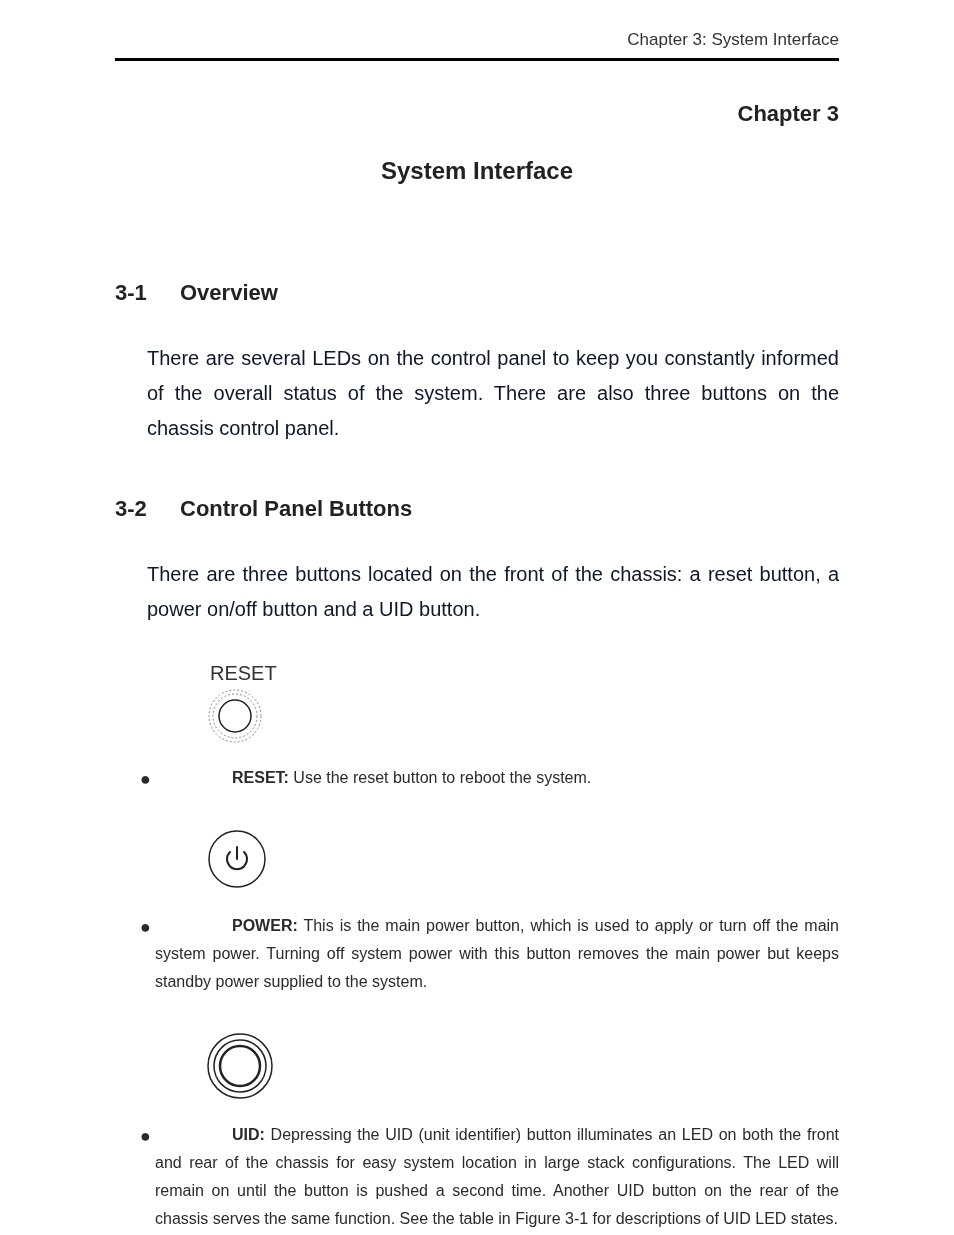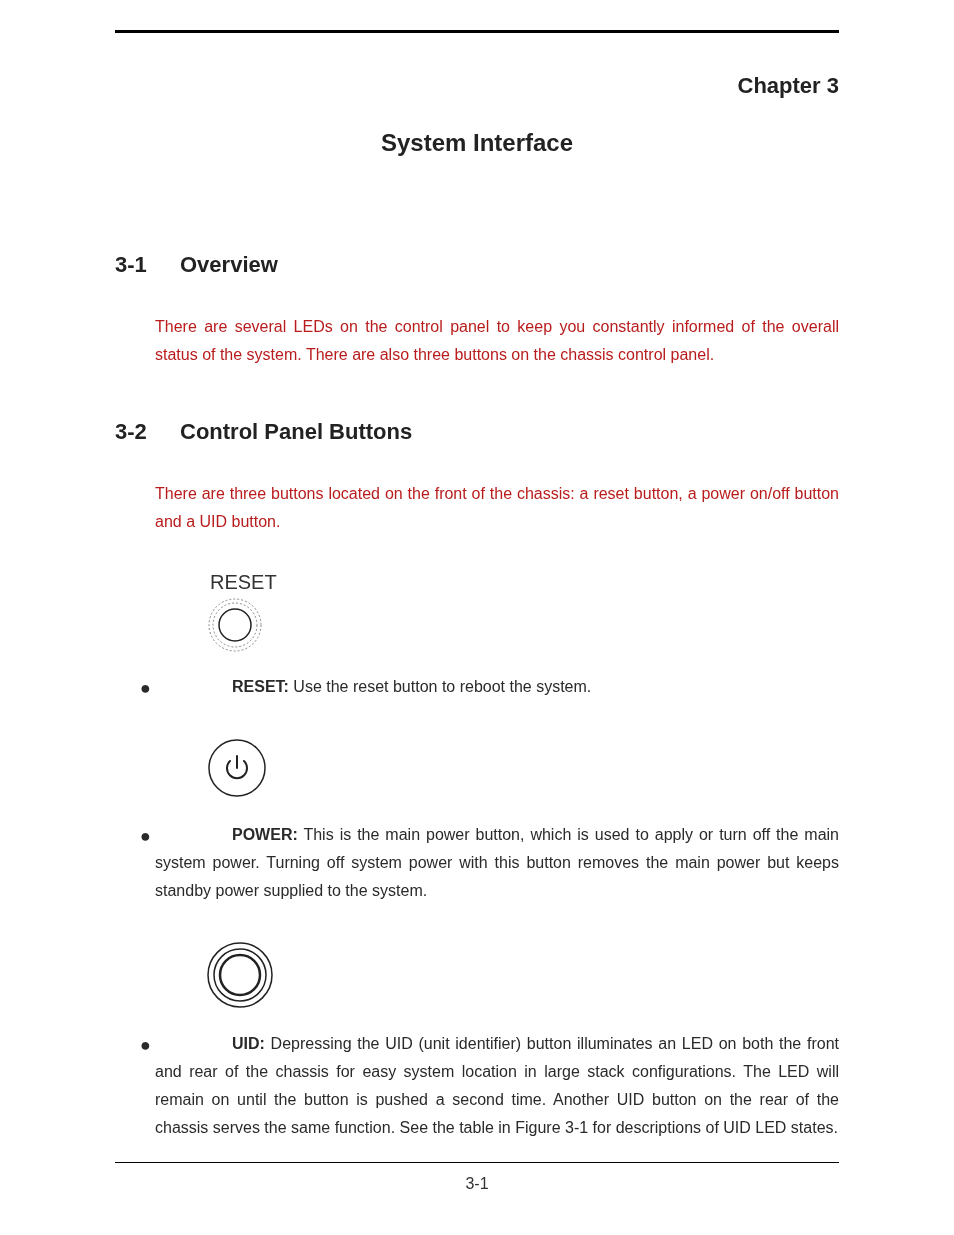--- a/index.html
+++ b/index.html
@@ -51,25 +51,25 @@
       margin-bottom: 35px;
     }
     .section-number {
       width: 65px;
       flex-shrink: 0;
     }
     .section-title {
       flex: 1;
     }
     .section-body {
-      margin-left: 40px;
-      font-size: 16px;
+      margin-left: 32px;
+      font-size: 20px;
       line-height: 1.75;
       text-align: justify;
-      color: #b91c1c;
+      color: #0f172a;
     }
     .section-body p {
       margin-bottom: 0;
     }
     .button-block {
       margin-left: 40px;
       margin-top: 35px;
     }
     .button-figure {
       margin-left: 50px;
@@ -112,20 +112,21 @@
     }
     svg {
       display: block;
     }
   </style>
 </head>
 <body>
 
 <div class="page">
 
+  <div class="header-text">Chapter 3: System Interface</div>
   <hr class="header-rule">
 
   <div class="chapter-label">Chapter 3</div>
   <div class="chapter-title">System Interface</div>
 
   <div class="section">
     <div class="section-heading">
       <span class="section-number">3-1</span>
       <span class="section-title">Overview</span>
     </div>

